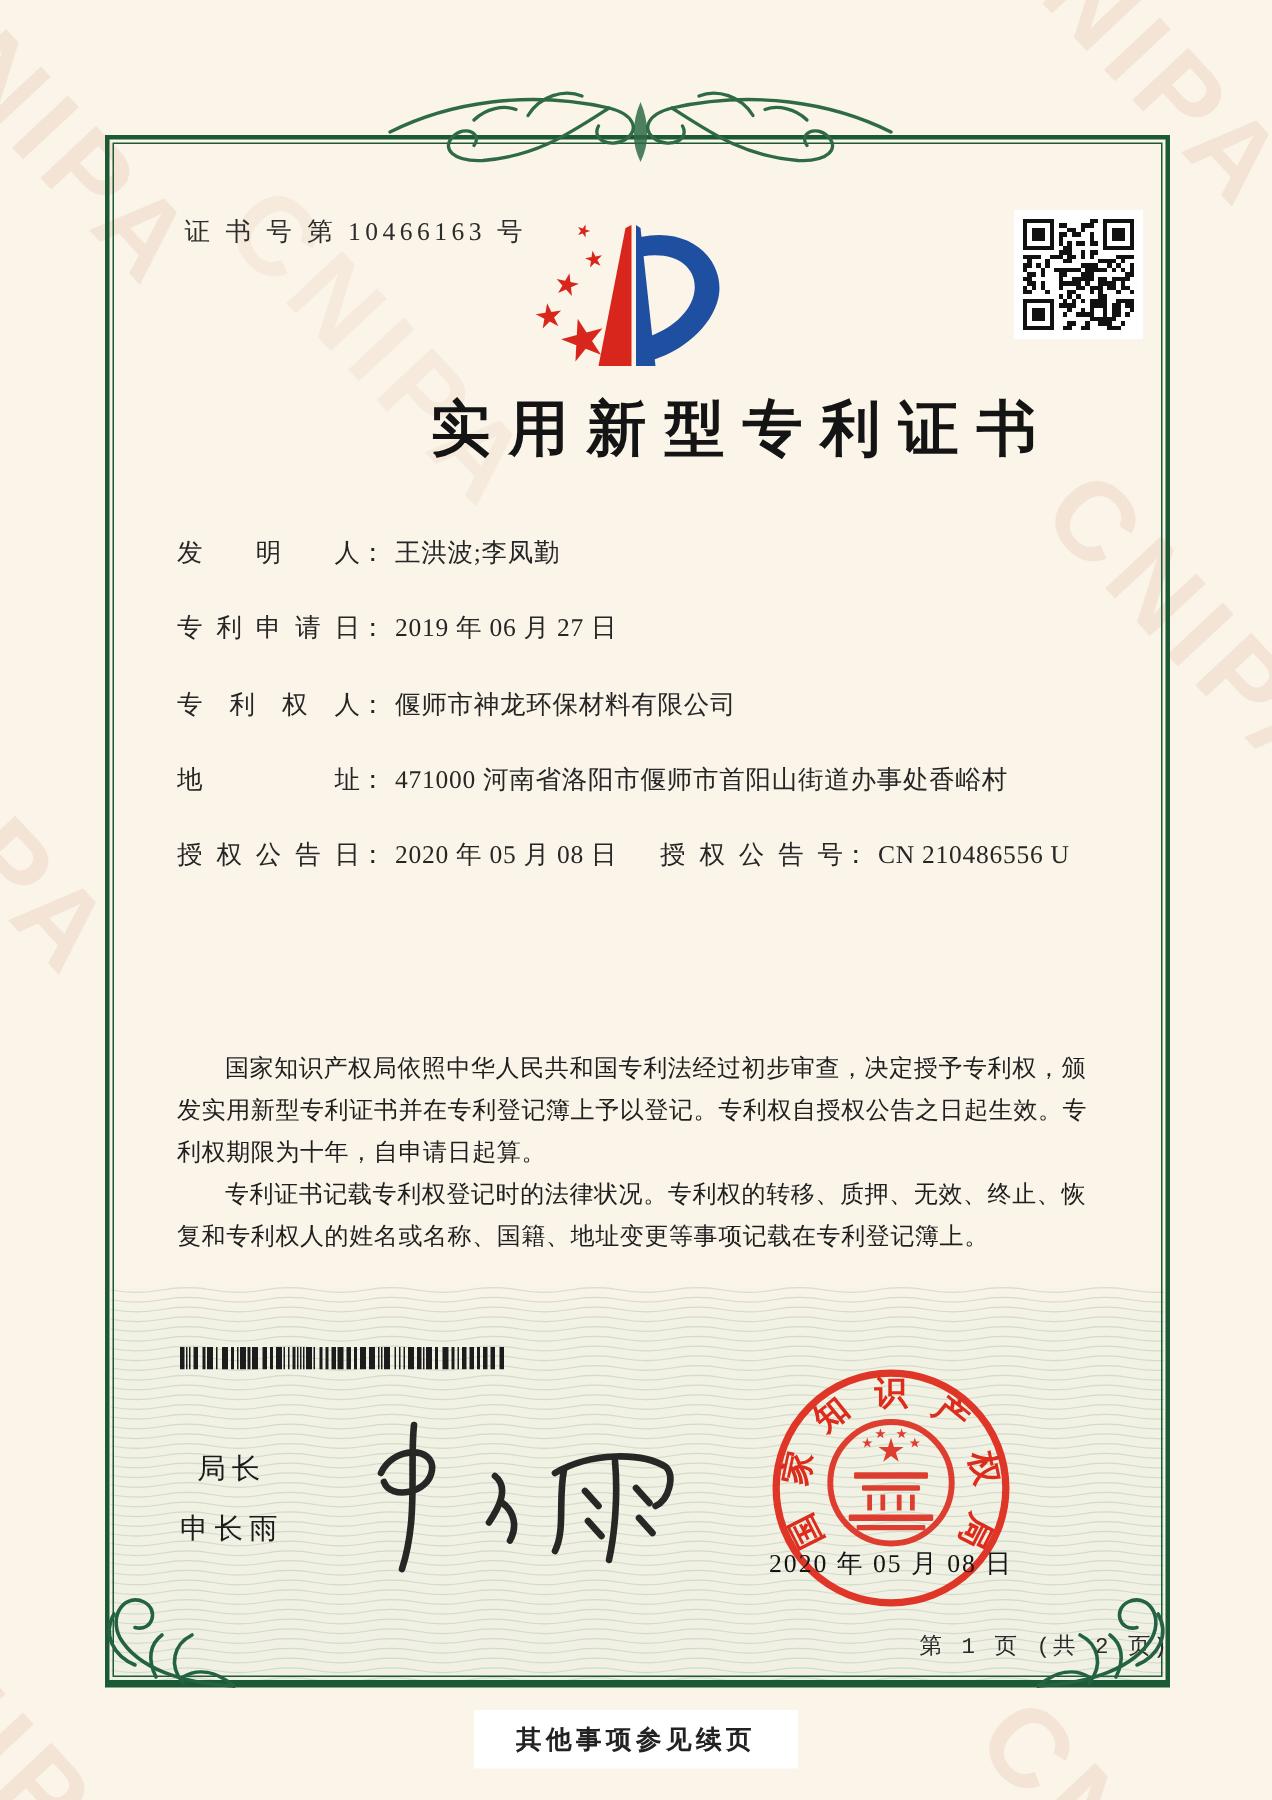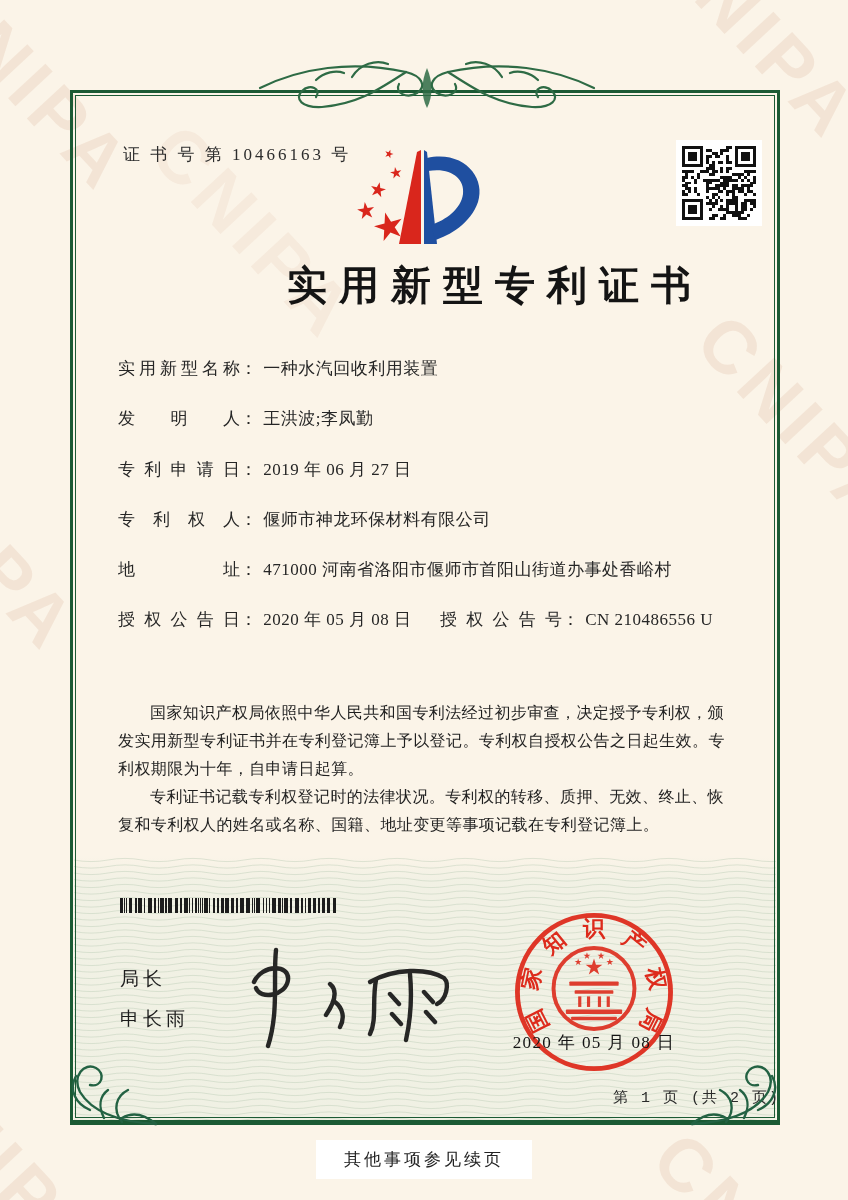--- a/index.html
+++ b/index.html
@@ -53,28 +53,28 @@
   #qr{position:absolute;left:6px;top:6px;width:74px;height:74px;}
   .fields{left:118px;top:351px;width:624px;}
   .frow{position:relative;height:50.3px;padding-top:6px;box-sizing:border-box;font-size:17px;}
   .flabel{display:inline-block;width:122px;text-align:justify;text-align-last:justify;vertical-align:top;}
   .fcolon{margin:0 2px 0 0;}
   .fvalue{letter-spacing:.5px;}
   .fpair2{position:absolute;left:322px;top:6px;}
   .paras{left:118px;top:699px;width:620px;font-size:16px;line-height:28px;color:#1f1f1f;}
   .paras p{margin:0;text-indent:2em;letter-spacing:.4px;}
   #barcode{left:120px;top:898px;width:218px;height:15px;}
-  .signer{left:120px;top:966px;font-family:"Liberation Sans",sans-serif;font-size:19px;letter-spacing:4px;color:#1c1c1c;}
+  .signer{left:120px;top:966px;font-family:"Liberation Sans",sans-serif;font-size:19px;letter-spacing:4px;color:#1c1c1c;text-align:center;}
   .signer div{margin-bottom:14px;}
   #signature{left:238px;top:942px;width:215px;height:110px;}
   #seal{left:506px;top:904px;width:176px;height:176px;overflow:visible;}
   .page-info{left:70px;top:1088px;width:710px;text-align:right;font-size:15px;letter-spacing:2px;color:#2a2a2a;font-family:Liberation Mono, monospace;}
   .cont-note{
     left:50%;top:1140px;transform:translateX(-50%);
-    background:#ffffff;padding:8px 28px;font-size:17px;letter-spacing:3px;color:#222;
+    background:#ffffff;padding:8px 28px;font-size:17px;letter-spacing:3px;color:#222;font-weight:bold;
   }
   svg{display:block;}
 </style>
 </head>
 <body>
 
 <div class="page">
 
   <span class="wm">CNIPA</span>
   <span class="wm">CNIPA</span>
@@ -487,24 +487,20 @@
         <rect x="19" y="24" width="1" height="1" fill="#111"></rect>
         <rect x="20" y="24" width="1" height="1" fill="#111"></rect>
         <rect x="21" y="24" width="1" height="1" fill="#111"></rect>
       </svg>
   </div>
 
   <div class="abs title">实用新型专利证书</div>
 
   <div class="abs fields">
     <div class="frow">
-      <span class="flabel">实用新型名称</span><span class="fcolon">：</span>
-      <span class="fvalue">一种水汽回收利用装置</span>
-    </div>
-    <div class="frow">
       <span class="flabel">发明人</span><span class="fcolon">：</span>
       <span class="fvalue">王洪波;李凤勤</span>
     </div>
     <div class="frow">
       <span class="flabel">专利申请日</span><span class="fcolon">：</span>
       <span class="fvalue">2019 年 06 月 27 日</span>
     </div>
     <div class="frow">
       <span class="flabel">专利权人</span><span class="fcolon">：</span>
       <span class="fvalue">偃师市神龙环保材料有限公司</span>

